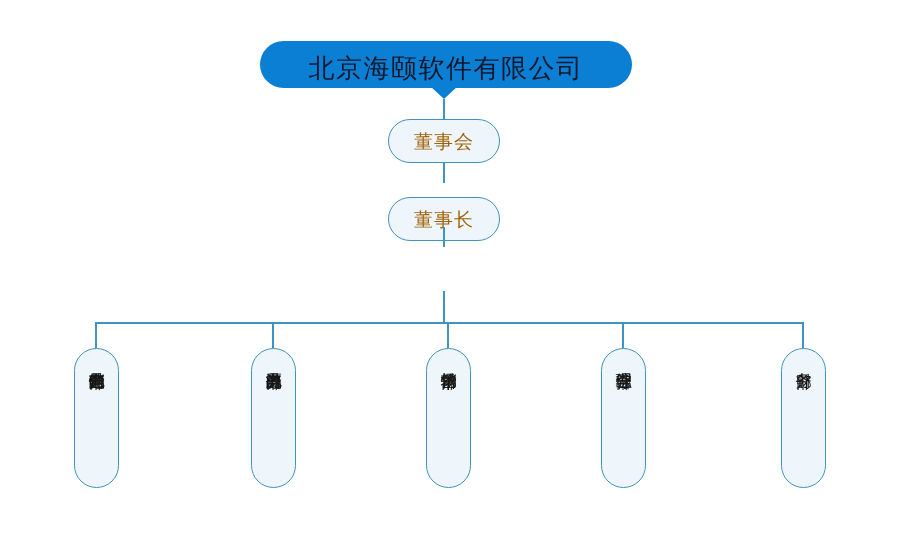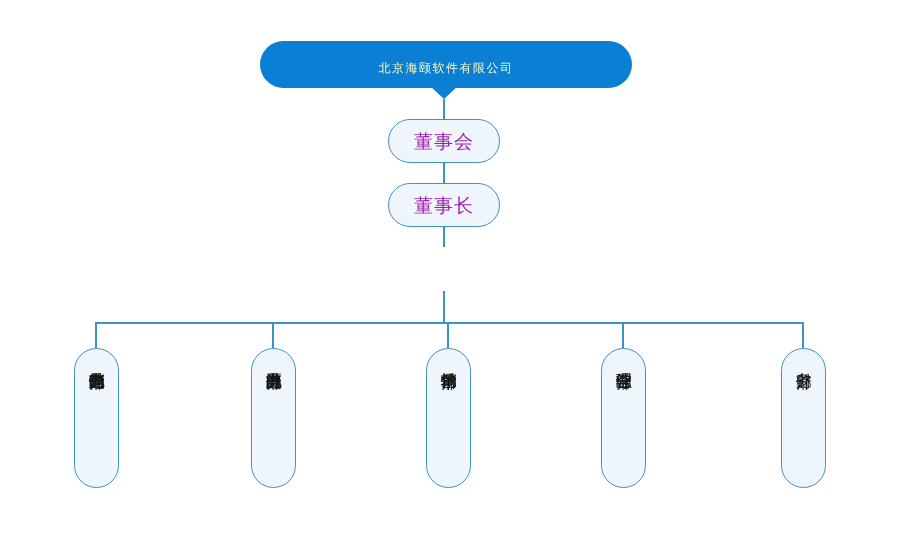--- a/index.html
+++ b/index.html
@@ -37,22 +37,22 @@
     top: 41px;
     width: 372px;
     height: 47px;
     background: #0b7fd4;
     border-radius: 24px;
     display: flex;
     align-items: center;
     justify-content: center;
   }
   .root-label {
-    color: #fef9c3;
-    font-size: 12px;
+    color: #0f172a;
+    font-size: 26px;
     letter-spacing: 1.5px;
     line-height: 1;
     white-space: nowrap;
     margin-top: 6px;
   }
   .root-tail {
     position: absolute;
     left: 430px;
     top: 86px;
     width: 0;
@@ -69,21 +69,21 @@
     height: 44px;
     background: #eef6fc;
     border: 1.6px solid #3f93c0;
     border-radius: 22px;
     box-sizing: border-box;
     display: flex;
     align-items: center;
     justify-content: center;
   }
   .mid-label {
-    color: #a21caf;
+    color: #a16207;
     font-size: 19px;
     letter-spacing: 1px;
     line-height: 1;
     white-space: nowrap;
   }
 
   
   .leaf-node {
     position: absolute;
     width: 45px;
@@ -118,21 +118,21 @@
   <div class="root-tail"></div>
 
   <div class="conn-v" style="left:443px; top:99px; height:20px;"></div>
 
   <div class="mid-node" style="left:388px; top:119px;">
     <span class="mid-label">董事会</span>
   </div>
 
   <div class="conn-v" style="left:443px; top:163px; height:20px;"></div>
 
-  <div class="mid-node" style="left:388px; top:183px;">
+  <div class="mid-node" style="left:388px; top:197px;">
     <span class="mid-label">董事长</span>
   </div>
 
   <div class="conn-v" style="left:443px; top:227px; height:20px;"></div>
 
 
   <div class="conn-v" style="left:443px; top:291px; height:32px;"></div>
 
   <div class="conn-h" style="left:95px; top:322px; width:709px;"></div>
 

